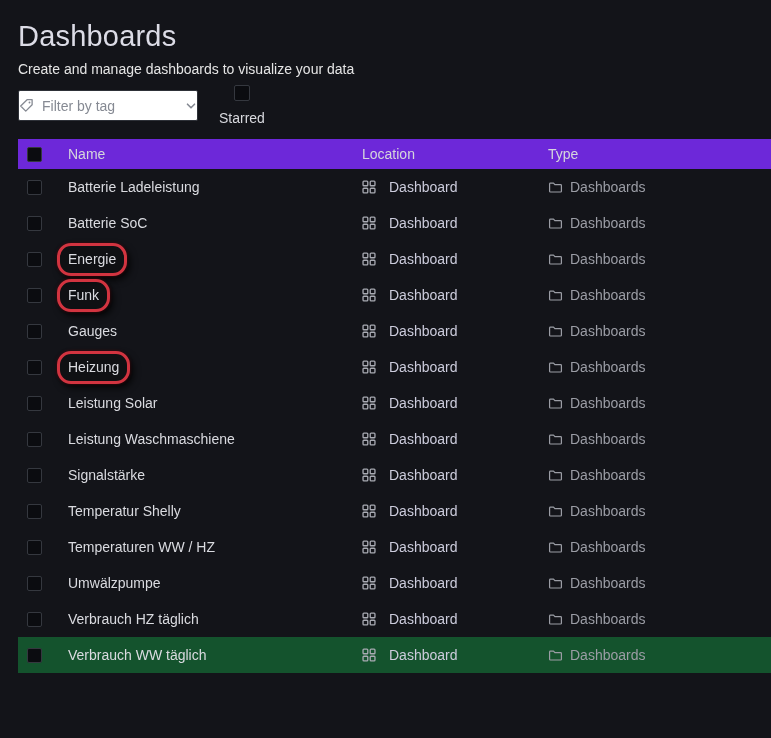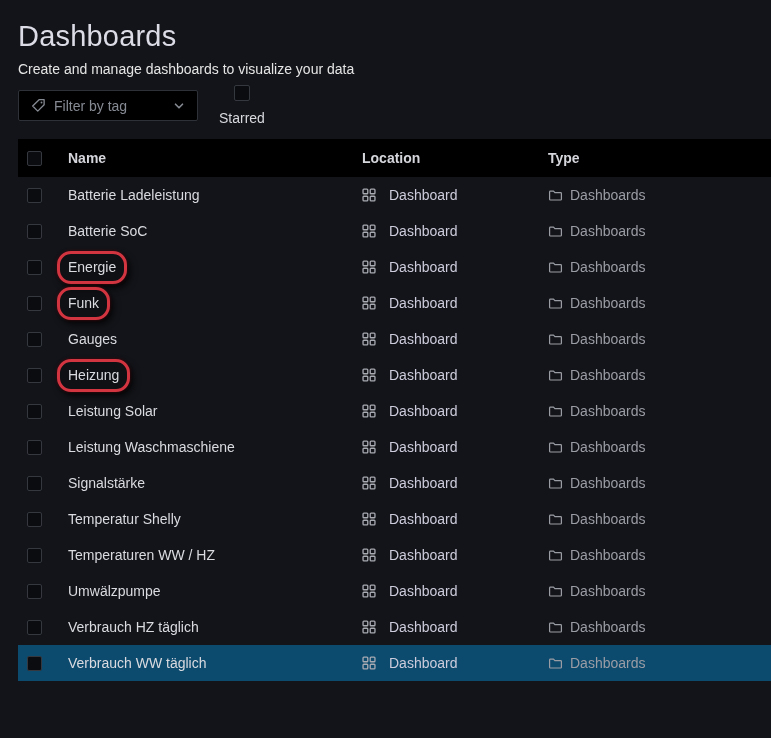--- a/index.html
+++ b/index.html
@@ -52,26 +52,26 @@
 
   
   .filter-row {
     margin-top: 8px;
     display: flex;
     align-items: center;
   }
   .tag-filter {
     width: 180px;
     height: 31px;
-    background: #000000;
+    background: #ffffff;
     border: 1px solid #2e3138;
     border-radius: 2px;
     display: flex;
     align-items: center;
-    padding: 0 12px;
+    padding: 0 0;
     gap: 8px;
     cursor: pointer;
   }
   .tag-filter .label { flex: 1; color: #868a93; font-size: 14px; }
   .tag-filter svg { color: #868a93; }
   .starred { display: flex; align-items: center; gap: 9px; margin-left: 21px; flex-direction: column; }
   .starred-label { color: #d8d9de; font-weight: 500; }
 
   .checkbox {
     width: 16px; height: 16px;
@@ -85,27 +85,27 @@
   .checkbox.small { width: 15px; height: 15px; }
 
   
   .table { margin-top: 13px; }
   .trow {
     display: grid;
     grid-template-columns: 50px 294px 186px 1fr;
     align-items: center;
   }
   .thead {
-    height: 38px;
-    background: #000000;
-    font-weight: 700;
+    height: 30px;
+    background: #6d28d9;
+    font-weight: 400;
     color: #d5d6dc;
   }
   .tbody-row { height: 36px; }
-  .tbody-row.hover { background: #0c4a6e; }
+  .tbody-row.hover { background: #14532d; }
   .cell { display: flex; align-items: center; }
   .cell.check { padding-left: 9px; }
   .cell.name { font-weight: 500; color: #dadbe0; }
   .cell.type { gap: 13px; color: #ccccdc; }
   .cell.type svg { color: #a9abb3; }
   .cell.loc { gap: 7px; color: #9b9da5; cursor: pointer; }
 
   
   .annotation-box {
     display: inline-flex;

